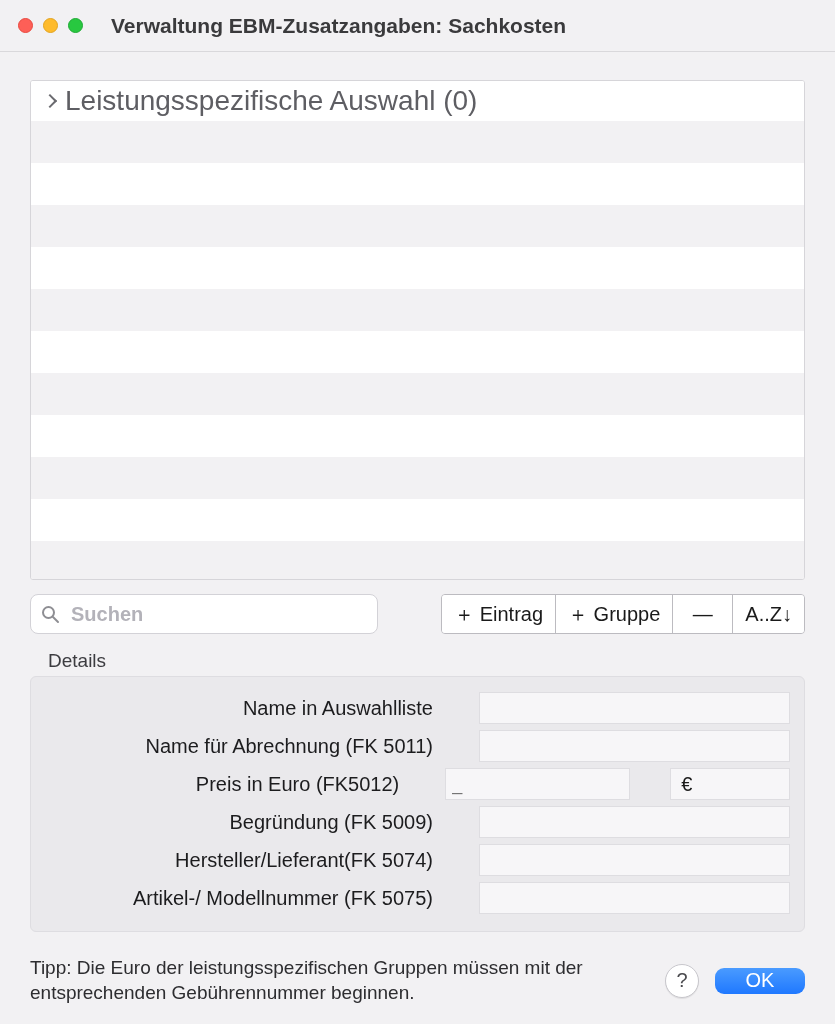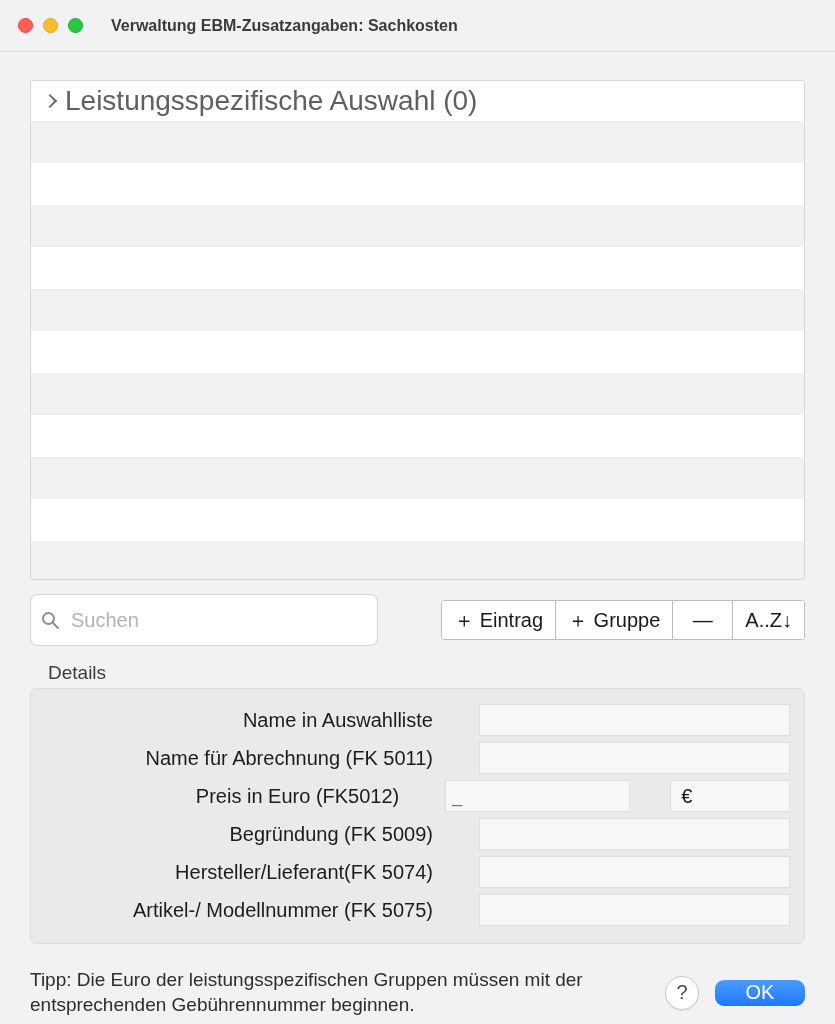--- a/index.html
+++ b/index.html
@@ -21,21 +21,21 @@
   .traffic {
     display: flex;
     gap: 10px;
     margin-right: 28px;
   }
   .tl { width: 15px; height: 15px; border-radius: 50%; }
   .tl.red { background: #fe5f57; border: 1px solid #e9493f; }
   .tl.yellow { background: #febb2c; border: 1px solid #e3a41f; }
   .tl.green { background: #28c840; border: 1px solid #1fab34; }
   .title {
-    font-size: 16px;
+    font-size: 21px;
     font-weight: 700;
     color: #3a3a3c;
   }
   .content {
     padding: 28px 30px 12px 30px;
   }
   .listbox {
     border: 1px solid #d6d5d9;
     border-radius: 3px;
     background: #ffffff;
@@ -71,27 +71,28 @@
   }
   .search-wrap {
     position: relative;
     width: 348px;
   }
   .search-wrap svg {
     position: absolute; left: 10px; top: 50%; transform: translateY(-50%);
   }
   .search {
     width: 100%;
-    height: 52px;
+    height: 40px;
     border: 1px solid #d3d2d7;
     border-radius: 8px;
     background: #ffffff;
     font-size: 20px;
     padding: 0 12px 0 40px;
     color: #1a1a1a;
+    font-weight: bold;
   }
   .search::placeholder { color: #b3b2b9; }
 
   .btn-group {
     display: flex;
     margin-left: auto;
     border: 1px solid #bcbbc0;
     border-radius: 4px;
     overflow: hidden;
     height: 40px;

